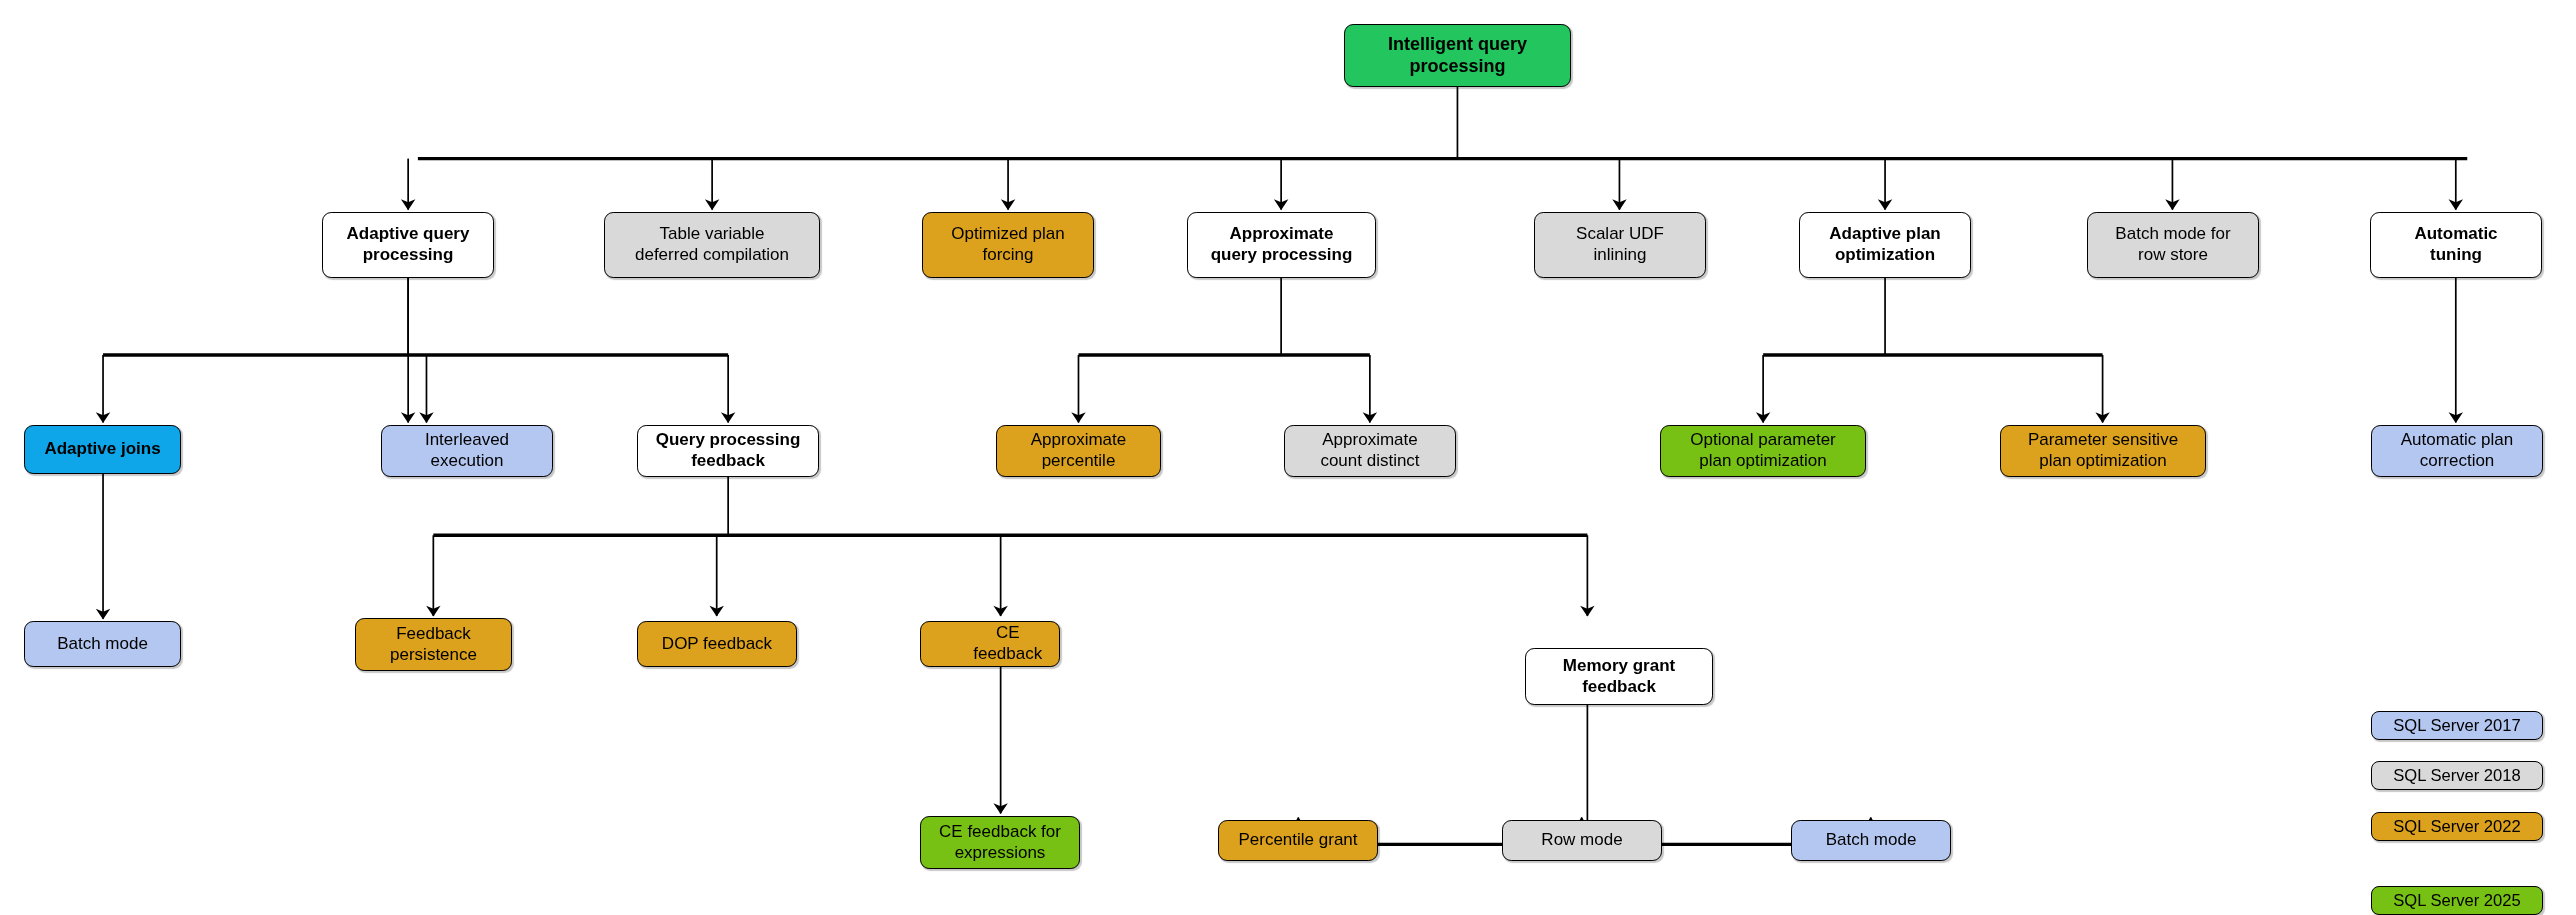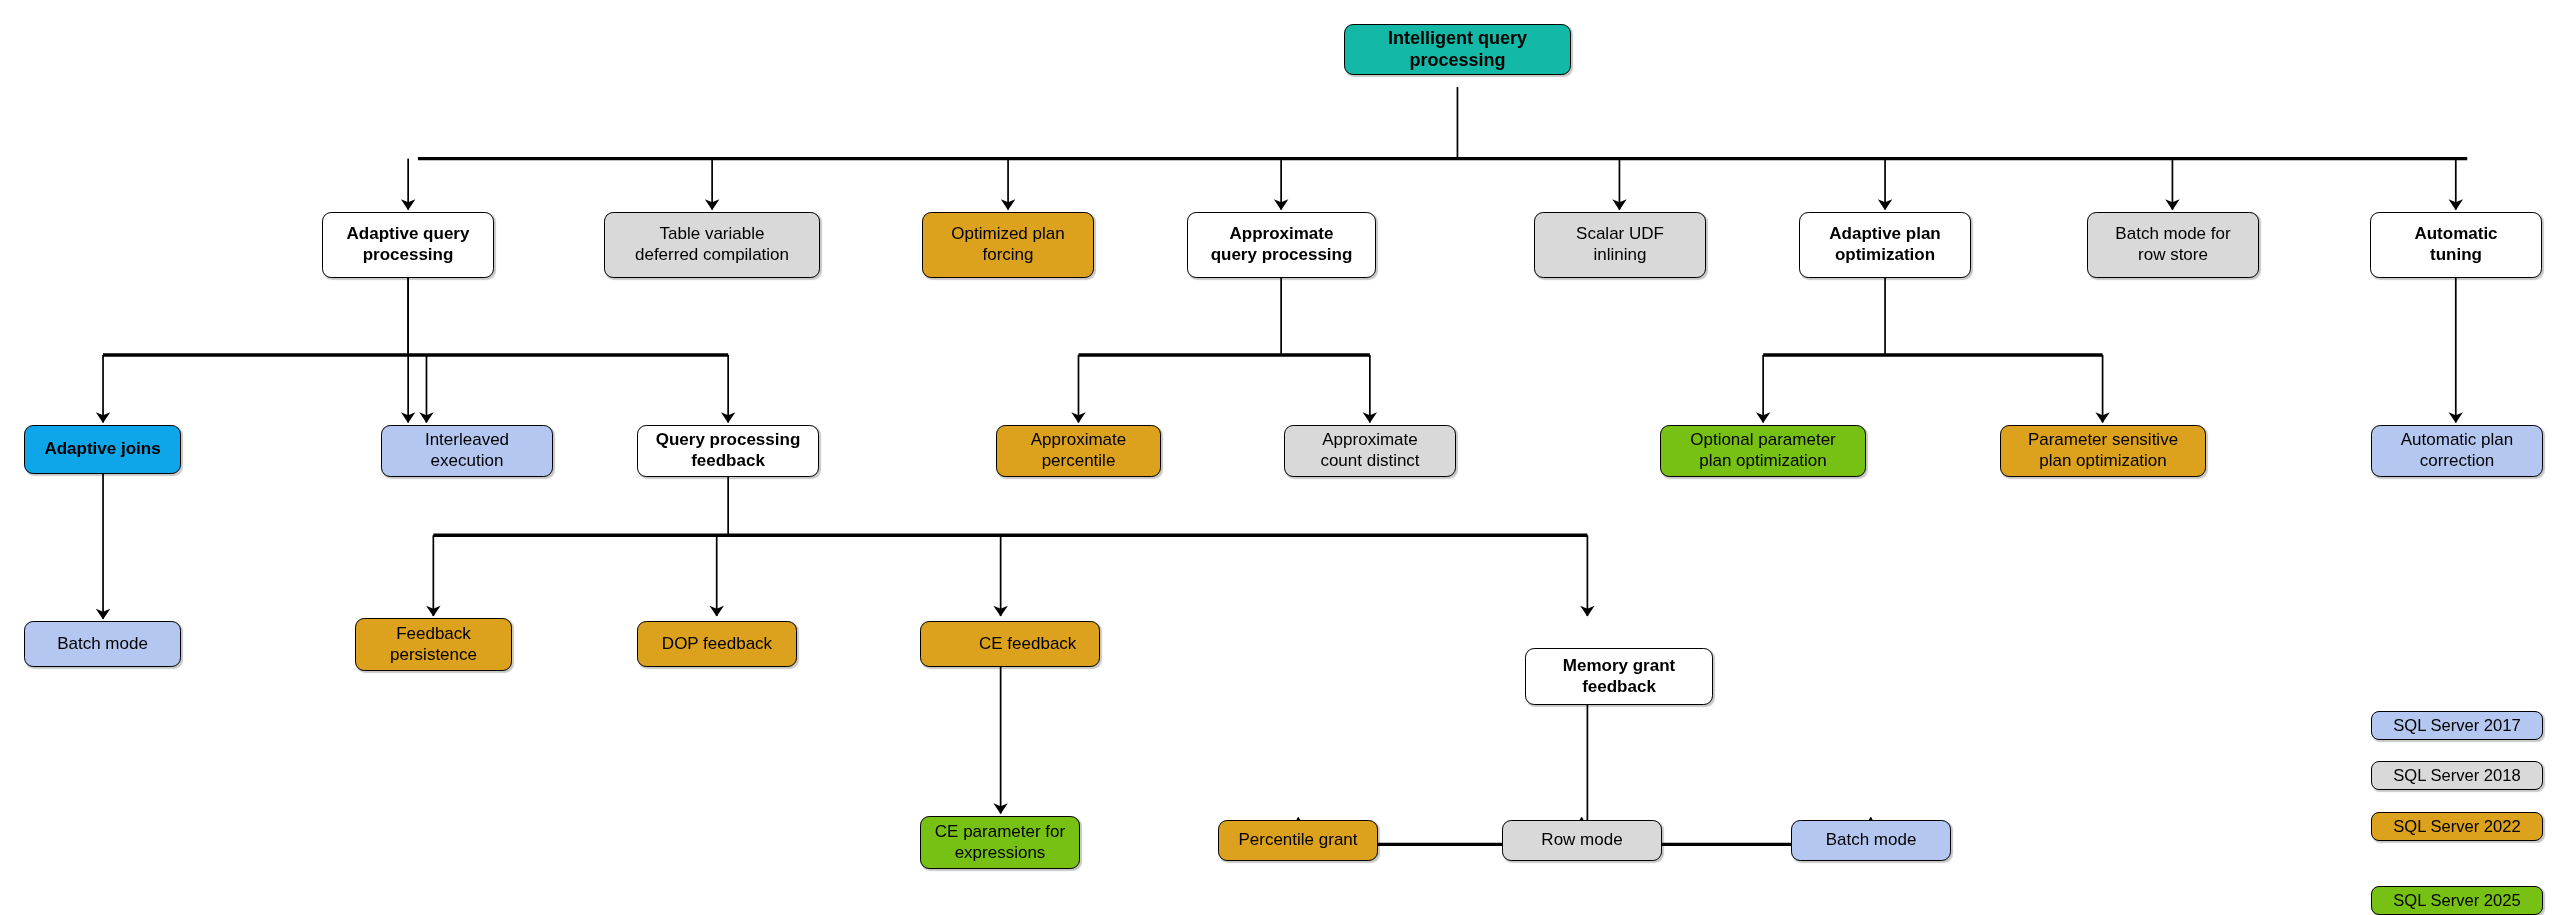--- a/index.html
+++ b/index.html
@@ -107,21 +107,21 @@
       <line x1="2268" y1="1475" x2="3268" y2="1475" stroke="#000000" stroke-width="6"></line>
       <line x1="2268" y1="1475" x2="2268" y2="1428" stroke="#000000" stroke-width="3" marker-end="url(#arrow)"></line>
       <line x1="2763" y1="1475" x2="2763" y2="1428" stroke="#000000" stroke-width="3" marker-end="url(#arrow)"></line>
       <line x1="3268" y1="1475" x2="3268" y2="1428" stroke="#000000" stroke-width="3" marker-end="url(#arrow)"></line>
       <line x1="713" y1="485" x2="713" y2="738" stroke="#000000" stroke-width="3" marker-end="url(#arrow)"></line>
       <line x1="180" y1="828" x2="180" y2="1081" stroke="#000000" stroke-width="3" marker-end="url(#arrow)"></line>
       <line x1="1748" y1="1165" x2="1748" y2="1421" stroke="#000000" stroke-width="3" marker-end="url(#arrow)"></line>
       <line x1="4290" y1="485" x2="4290" y2="738" stroke="#000000" stroke-width="3" marker-end="url(#arrow)"></line>
     </svg>
   <div id="nodes-layer">
-      <div class="node bold root" style="left: 1344px; top: 24px; width: 227px; height: 51px; background: #14b8a6;">
+      <div class="node bold root" style="left: 1344px; top: 24px; width: 227px; height: 63px; background: #22c55e;">
         <span class="label">Intelligent query
 processing</span>
       </div>
       <div class="node bold" style="left: 322px; top: 212px; width: 172px; height: 66px; background: rgb(255, 255, 255);">
         <span class="label">Adaptive query
 processing</span>
       </div>
       <div class="node" style="left: 604px; top: 212px; width: 216px; height: 66px; background: rgb(217, 217, 217);">
         <span class="label">Table variable
 deferred compilation</span>
@@ -184,29 +184,29 @@
       <div class="node" style="left: 24px; top: 621px; width: 157px; height: 46px; background: rgb(180, 199, 240);">
         <span class="label">Batch mode</span>
       </div>
       <div class="node" style="left: 355px; top: 618px; width: 157px; height: 53px; background: rgb(220, 161, 29);">
         <span class="label">Feedback
 persistence</span>
       </div>
       <div class="node" style="left: 637px; top: 621px; width: 160px; height: 46px; background: rgb(220, 161, 29);">
         <span class="label">DOP feedback</span>
       </div>
-      <div class="node" style="left: 920px; top: 621px; width: 180px; height: 46px; background: rgb(220, 161, 29); padding-left: 40px;">
+      <div class="node" style="left: 920px; top: 621px; width: 140px; height: 46px; background: rgb(220, 161, 29); padding-left: 40px;">
         <span class="label">CE feedback</span>
       </div>
       <div class="node bold" style="left: 1502px; top: 648px; width: 188px; height: 57px; background: rgb(255, 255, 255); margin-left: 23px;">
         <span class="label">Memory grant
 feedback</span>
       </div>
       <div class="node" style="left: 920px; top: 816px; width: 160px; height: 53px; background: rgb(118, 193, 19);">
-        <span class="label">CE parameter for
+        <span class="label">CE feedback for
 expressions</span>
       </div>
       <div class="node" style="left: 1218px; top: 820px; width: 160px; height: 41px; background: rgb(220, 161, 29);">
         <span class="label">Percentile grant</span>
       </div>
       <div class="node" style="left: 1502px; top: 820px; width: 160px; height: 41px; background: rgb(217, 217, 217);">
         <span class="label">Row mode</span>
       </div>
       <div class="node" style="left: 1791px; top: 820px; width: 160px; height: 41px; background: rgb(180, 199, 240);">
         <span class="label">Batch mode</span>

